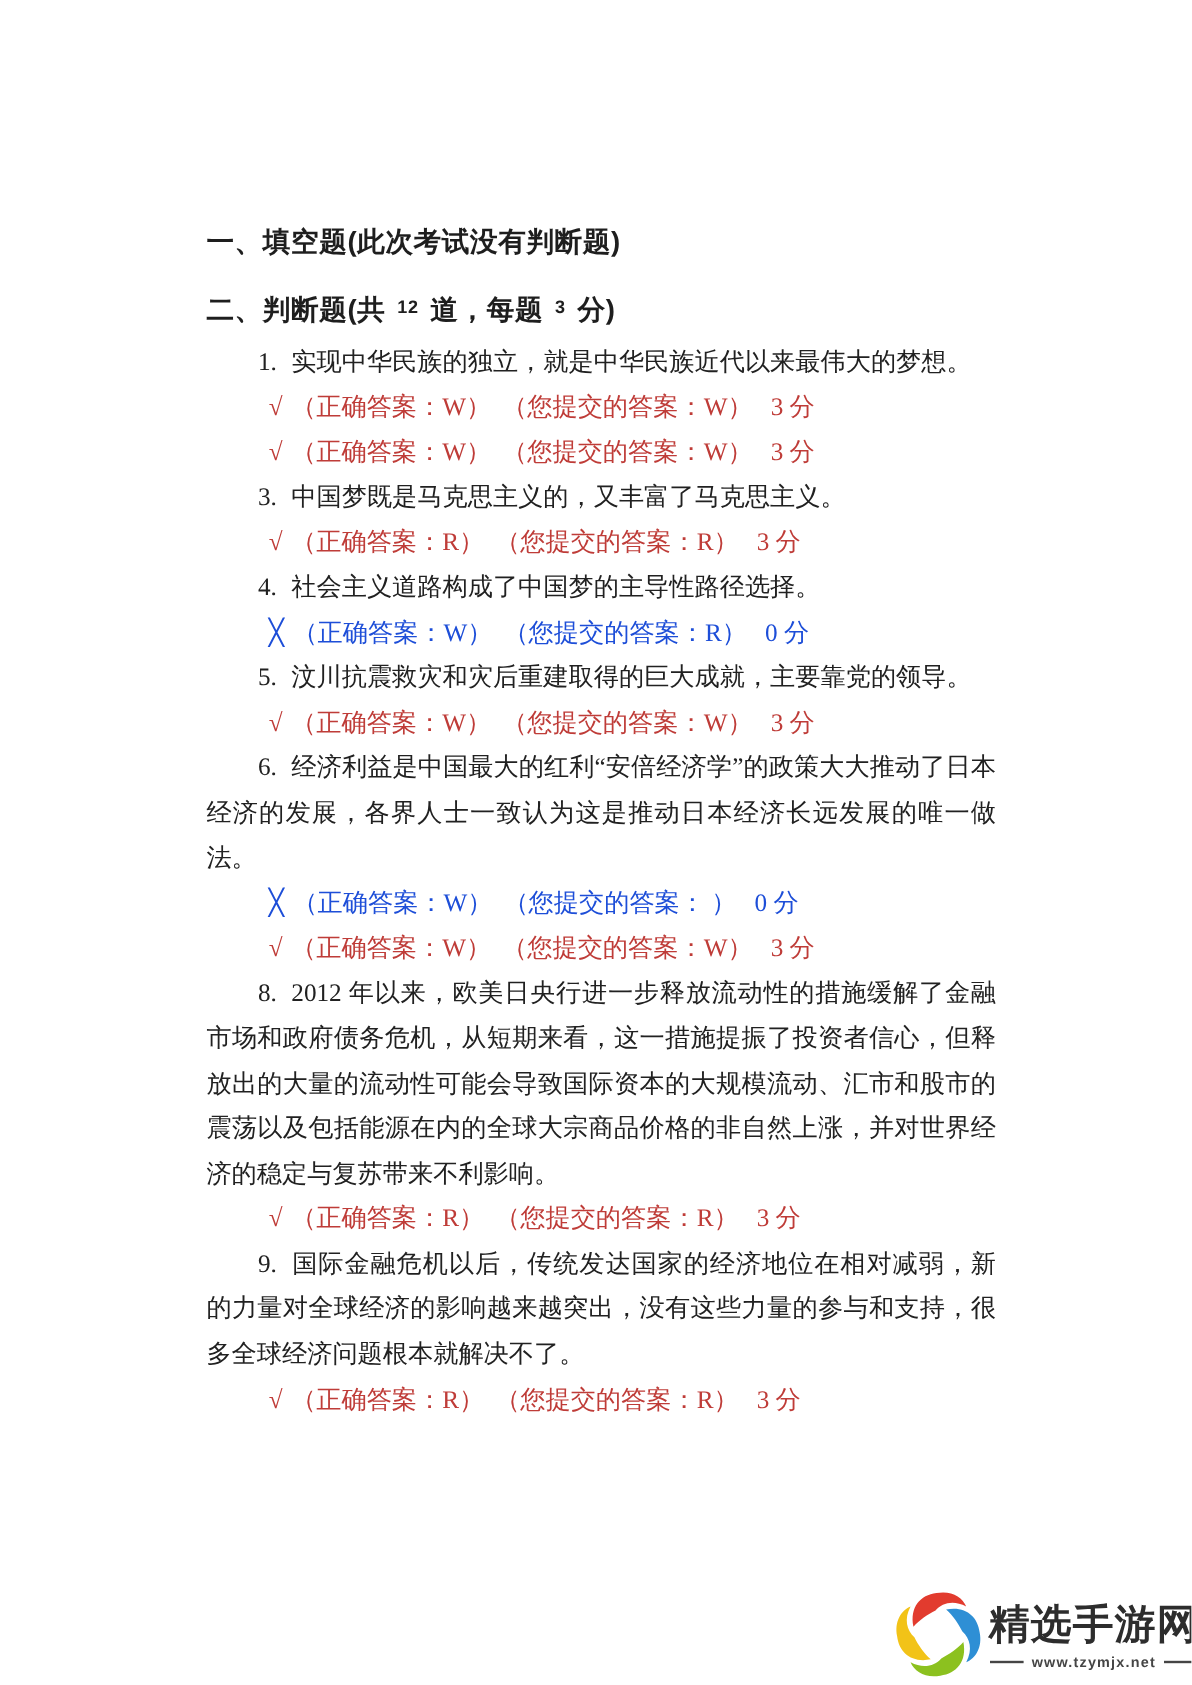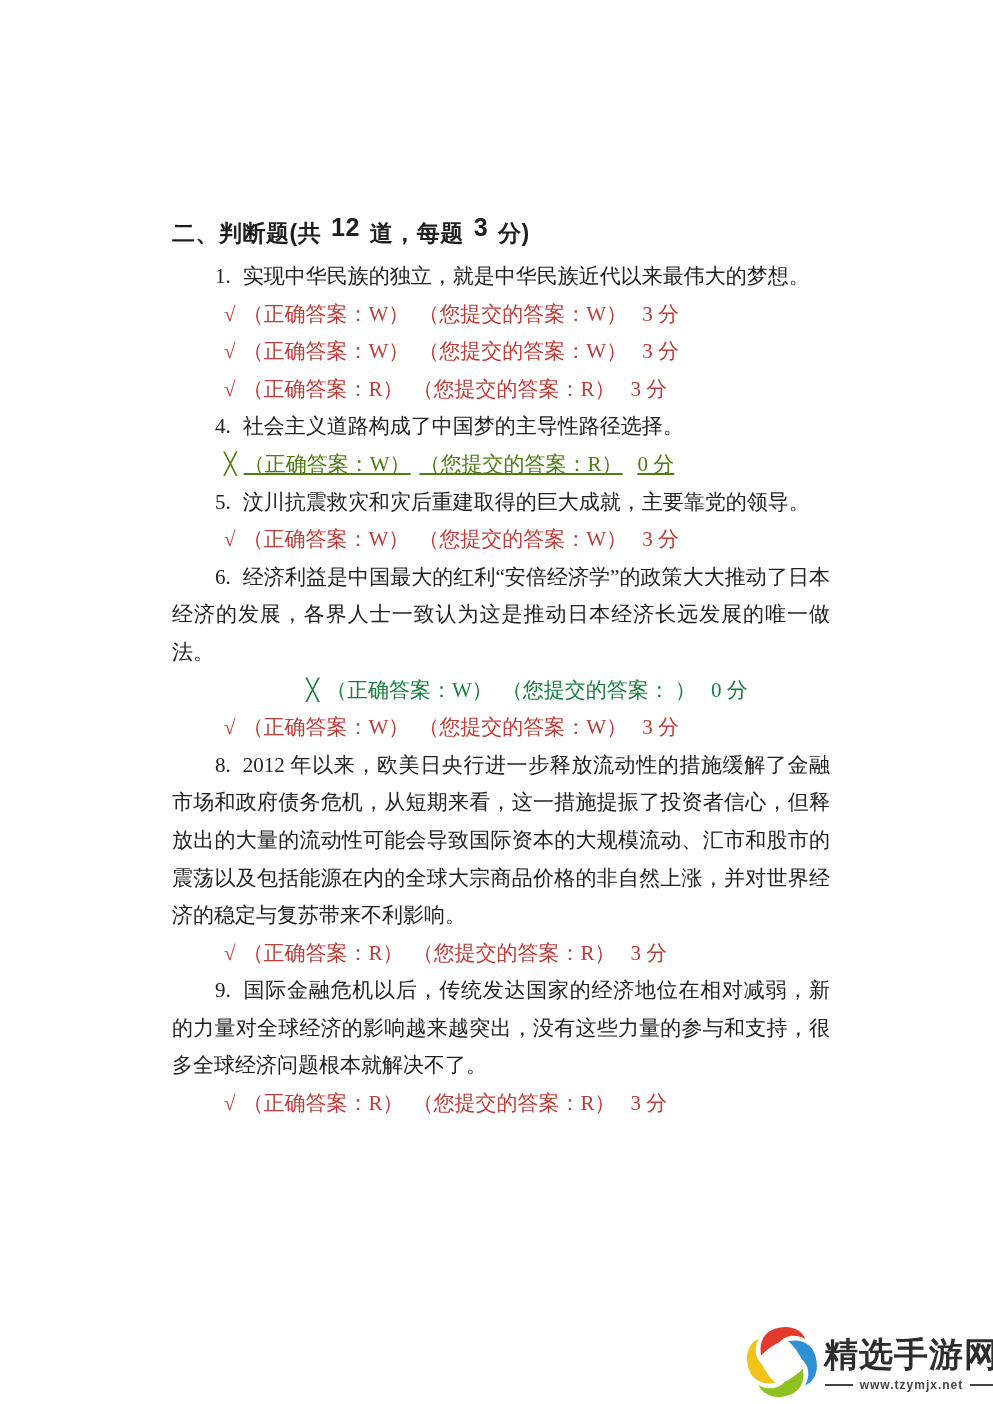--- a/index.html
+++ b/index.html
@@ -23,21 +23,21 @@
     font-size: 23px;
     color: #1e1e1e;
     margin: 0;
     line-height: 30px;
     letter-spacing: 0.5px;
     white-space: nowrap;
   }
   .sec2 { margin-top: 26px; }
   .h-num {
     font-family: "Liberation Sans", sans-serif;
-    font-size: 25px;
+    font-size: 15px;
     vertical-align: 5px;
     padding: 0 3px;
   }
   #questions {
     margin-top: 10px;
     font-size: 21px;
     color: #212121;
   }
   #questions p { margin: 0; line-height: 37.6px; }
   .question {
@@ -91,34 +91,36 @@
     height: 2px;
     background: #454545;
   }
 </style>
 </head>
 <body>
 
 <div class="page">
   <div class="content">
 
+    <h1 class="sec-heading">一、填空题(此次考试没有判断题)</h1>
 
     <h1 class="sec-heading sec2"><span>二、判断题(共</span> <span class="h-num">12</span> <span>道，每题</span> <span class="h-num">3</span> <span>分)</span></h1>
 
     <div id="questions">
         <p class="question"><span class="q-num">1.</span><span>实现中华民族的独立，就是中华民族近代以来最伟大的梦想。</span></p>
         <p class="answer correct" style="color: rgb(191, 60, 56);"><span class="mark">√</span><span class="correct-part">（正确答案：W）</span><span class="submitted-part">（您提交的答案：W）</span><span class="score">3 分</span></p>
         <p class="answer correct" style="color: rgb(191, 60, 56);"><span class="mark">√</span><span class="correct-part">（正确答案：W）</span><span class="submitted-part">（您提交的答案：W）</span><span class="score">3 分</span></p>
+        <p class="question"><span class="q-num">3.</span><span>中国梦既是马克思主义的，又丰富了马克思主义。</span></p>
         <p class="answer correct" style="color: rgb(191, 60, 56);"><span class="mark">√</span><span class="correct-part">（正确答案：R）</span><span class="submitted-part">（您提交的答案：R）</span><span class="score">3 分</span></p>
         <p class="question"><span class="q-num">4.</span><span>社会主义道路构成了中国梦的主导性路径选择。</span></p>
-        <p class="answer wrong" style="color: #4d7c0f; text-decoration: underline;"><span class="mark">╳</span><span class="correct-part">（正确答案：W）</span><span class="submitted-part">（您提交的答案：R）</span><span class="score">0 分</span></p>
+        <p class="answer wrong" style="color: #1d4ed8;"><span class="mark">╳</span><span class="correct-part">（正确答案：W）</span><span class="submitted-part">（您提交的答案：R）</span><span class="score">0 分</span></p>
         <p class="question"><span class="q-num">5.</span><span>汶川抗震救灾和灾后重建取得的巨大成就，主要靠党的领导。</span></p>
         <p class="answer correct" style="color: rgb(191, 60, 56);"><span class="mark">√</span><span class="correct-part">（正确答案：W）</span><span class="submitted-part">（您提交的答案：W）</span><span class="score">3 分</span></p>
         <p class="question"><span class="q-num">6.</span><span>经济利益是中国最大的红利“安倍经济学”的政策大大推动了日本经济的发展，各界人士一致认为这是推动日本经济长远发展的唯一做法。</span></p>
-        <p class="answer wrong" style="color: #15803d; text-align: center;"><span class="mark">╳</span><span class="correct-part">（正确答案：W）</span><span class="submitted-part">（您提交的答案： ）</span><span class="score">0 分</span></p>
+        <p class="answer wrong" style="color: #1d4ed8;"><span class="mark">╳</span><span class="correct-part">（正确答案：W）</span><span class="submitted-part">（您提交的答案： ）</span><span class="score">0 分</span></p>
         <p class="answer correct" style="color: rgb(191, 60, 56);"><span class="mark">√</span><span class="correct-part">（正确答案：W）</span><span class="submitted-part">（您提交的答案：W）</span><span class="score">3 分</span></p>
         <p class="question"><span class="q-num">8.</span><span>2012 年以来，欧美日央行进一步释放流动性的措施缓解了金融市场和政府债务危机，从短期来看，这一措施提振了投资者信心，但释放出的大量的流动性可能会导致国际资本的大规模流动、汇市和股市的震荡以及包括能源在内的全球大宗商品价格的非自然上涨，并对世界经济的稳定与复苏带来不利影响。</span></p>
         <p class="answer correct" style="color: rgb(191, 60, 56);"><span class="mark">√</span><span class="correct-part">（正确答案：R）</span><span class="submitted-part">（您提交的答案：R）</span><span class="score">3 分</span></p>
         <p class="question"><span class="q-num">9.</span><span>国际金融危机以后，传统发达国家的经济地位在相对减弱，新的力量对全球经济的影响越来越突出，没有这些力量的参与和支持，很多全球经济问题根本就解决不了。</span></p>
         <p class="answer correct" style="color: rgb(191, 60, 56);"><span class="mark">√</span><span class="correct-part">（正确答案：R）</span><span class="submitted-part">（您提交的答案：R）</span><span class="score">3 分</span></p>
       </div>
   </div>
 
   <div class="watermark">
     <svg class="wm-logo" viewBox="0 0 100 100">

